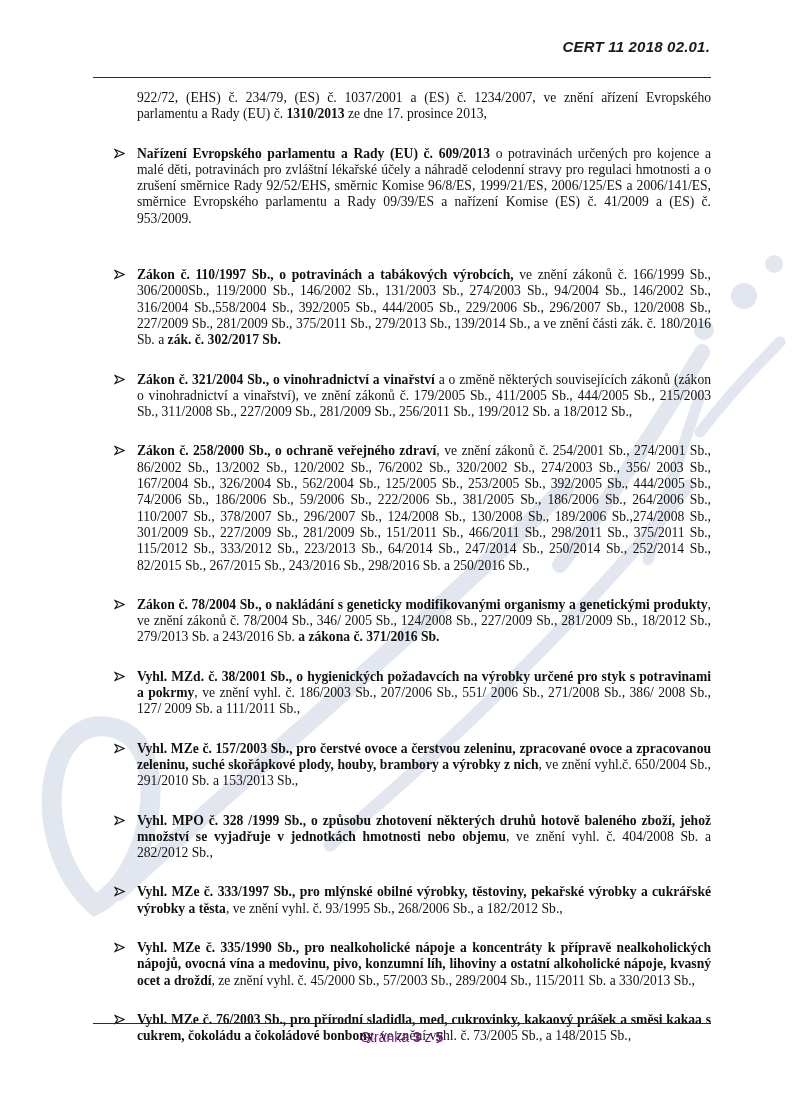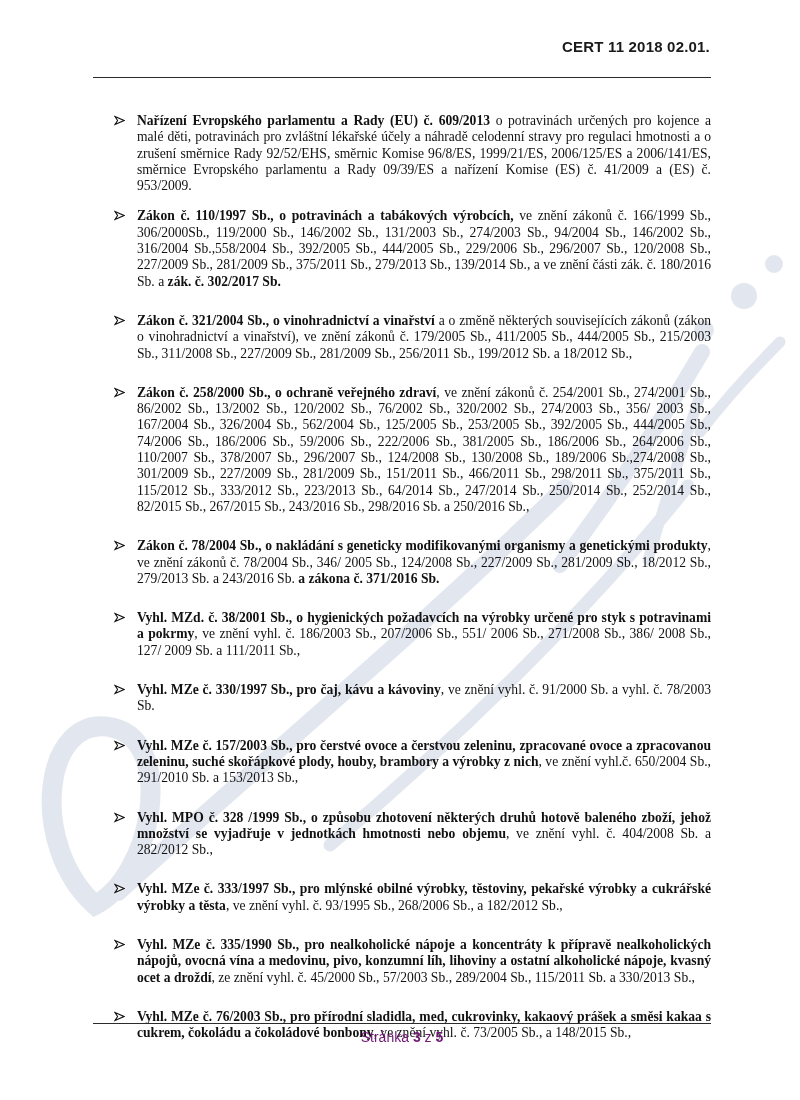--- a/index.html
+++ b/index.html
@@ -13,42 +13,42 @@
   }
   
   .watermark{
     position:absolute;left:0;top:0;width:800px;height:1100px;
     z-index:0;pointer-events:none;
   }
   .layer{position:relative;z-index:1;}
   .header{
     position:absolute;top:38px;right:90px;
     font-family:"Liberation Sans", sans-serif;
-    font-weight:bold;
+    font-style:italic;font-weight:bold;
     font-size:15px;color:#1a1a1a;letter-spacing:.2px;
   }
   .rule-top{
     position:absolute;left:93px;top:77px;width:618px;height:0;
     border-top:1.6px solid #2b2b2b;
   }
   .content{
     position:absolute;left:113px;top:90px;width:598px;
     font-size:13.6px;line-height:16.3px;
   }
   .para{
     text-align:justify;
     margin:0 0 11px 24px;
   }
   .item{
     position:relative;
     padding-left:24px;
     text-align:justify;
     margin-top:23px;
   }
-  .item.gap{margin-top:14px;}
+  .item.gap{margin-top:40px;}
   .bullet{
     position:absolute;left:1px;top:2px;
     width:11px;height:11px;display:inline-block;
   }
   .bullet svg{display:block;}
   b{font-weight:bold;}
   .rule-bottom{
     position:absolute;left:93px;top:1023px;width:618px;height:0;
     border-top:1.6px solid #2b2b2b;
   }
@@ -77,20 +77,21 @@
       <circle cx="704" cy="330" r="10" fill="#ccd3e2" stroke="none"></circle>
     </g>
   </svg>
 
   <div class="layer">
     <div class="header">CERT 11 2018 02.01.</div>
 
     <div class="rule-top"></div>
 
     <div class="content">
+      <p class="para"><span>922/72, (EHS) č. 234/79, (ES) č. 1037/2001 a (ES) č. 1234/2007, ve znění ařízení Evropského parlamentu a Rady (EU) č. </span><b>1310/2013</b><span> ze dne 17. prosince 2013,</span></p>
 
       <div id="law-list">
           <div class="item"><span class="bullet">
               <svg width="11" height="11" viewBox="0 0 11 11">
                 <polygon points="1,1.5 10,5.5 1,9.5 3.6,5.5" fill="#ffffff" stroke="#111" stroke-width="1.1" stroke-linejoin="miter"></polygon>
               </svg>
             </span><span><b>Nařízení Evropského parlamentu a Rady (EU) č. 609/2013</b><span> o potravinách určených pro kojence a malé děti, potravinách pro zvláštní lékařské účely a náhradě celodenní stravy pro regulaci hmotnosti a o zrušení směrnice Rady 92/52/EHS, směrnic Komise 96/8/ES, 1999/21/ES, 2006/125/ES a 2006/141/ES, směrnice Evropského parlamentu a Rady 09/39/ES a nařízení Komise (ES) č. 41/2009 a (ES) č. 953/2009.</span></span></div>
           <div class="item gap"><span class="bullet">
               <svg width="11" height="11" viewBox="0 0 11 11">
                 <polygon points="1,1.5 10,5.5 1,9.5 3.6,5.5" fill="#ffffff" stroke="#111" stroke-width="1.1" stroke-linejoin="miter"></polygon>
@@ -109,25 +110,20 @@
           <div class="item"><span class="bullet">
               <svg width="11" height="11" viewBox="0 0 11 11">
                 <polygon points="1,1.5 10,5.5 1,9.5 3.6,5.5" fill="#ffffff" stroke="#111" stroke-width="1.1" stroke-linejoin="miter"></polygon>
               </svg>
             </span><span><b>Zákon č. 78/2004 Sb., o nakládání s geneticky modifikovanými organismy a genetickými produkty</b><span>, ve znění zákonů č. 78/2004 Sb., 346/ 2005 Sb., 124/2008 Sb., 227/2009 Sb., 281/2009 Sb., 18/2012 Sb., 279/2013 Sb. a 243/2016 Sb.</span><b> a zákona č. 371/2016 Sb.</b></span></div>
           <div class="item"><span class="bullet">
               <svg width="11" height="11" viewBox="0 0 11 11">
                 <polygon points="1,1.5 10,5.5 1,9.5 3.6,5.5" fill="#ffffff" stroke="#111" stroke-width="1.1" stroke-linejoin="miter"></polygon>
               </svg>
             </span><span><b>Vyhl. MZd. č. 38/2001 Sb., o hygienických požadavcích na výrobky určené pro styk s potravinami a pokrmy</b><span>, ve znění vyhl. č. 186/2003 Sb., 207/2006 Sb., 551/ 2006 Sb., 271/2008 Sb., 386/ 2008 Sb., 127/ 2009 Sb. a  111/2011 Sb.,</span></span></div>
-          <div class="item"><span class="bullet">
-              <svg width="11" height="11" viewBox="0 0 11 11">
-                <polygon points="1,1.5 10,5.5 1,9.5 3.6,5.5" fill="#ffffff" stroke="#111" stroke-width="1.1" stroke-linejoin="miter"></polygon>
-              </svg>
-            </span><span><b>Vyhl. MZe č. 330/1997 Sb., pro čaj, kávu a kávoviny</b><span>, ve znění vyhl. č. 91/2000 Sb. a vyhl. č. 78/2003 Sb.</span></span></div>
           <div class="item"><span class="bullet">
               <svg width="11" height="11" viewBox="0 0 11 11">
                 <polygon points="1,1.5 10,5.5 1,9.5 3.6,5.5" fill="#ffffff" stroke="#111" stroke-width="1.1" stroke-linejoin="miter"></polygon>
               </svg>
             </span><span><b>Vyhl. MZe č. 157/2003 Sb., pro čerstvé ovoce a čerstvou zeleninu, zpracované ovoce a zpracovanou zeleninu, suché skořápkové plody, houby, brambory a výrobky z nich</b><span>, ve znění vyhl.č. 650/2004 Sb., 291/2010 Sb. a 153/2013 Sb.,</span></span></div>
           <div class="item"><span class="bullet">
               <svg width="11" height="11" viewBox="0 0 11 11">
                 <polygon points="1,1.5 10,5.5 1,9.5 3.6,5.5" fill="#ffffff" stroke="#111" stroke-width="1.1" stroke-linejoin="miter"></polygon>
               </svg>
             </span><span><b>Vyhl. MPO č. 328 /1999 Sb., o způsobu zhotovení některých druhů hotově baleného zboží, jehož množství se vyjadřuje v jednotkách hmotnosti nebo objemu</b><span>, ve znění vyhl. č. 404/2008 Sb. a 282/2012 Sb.,</span></span></div>

